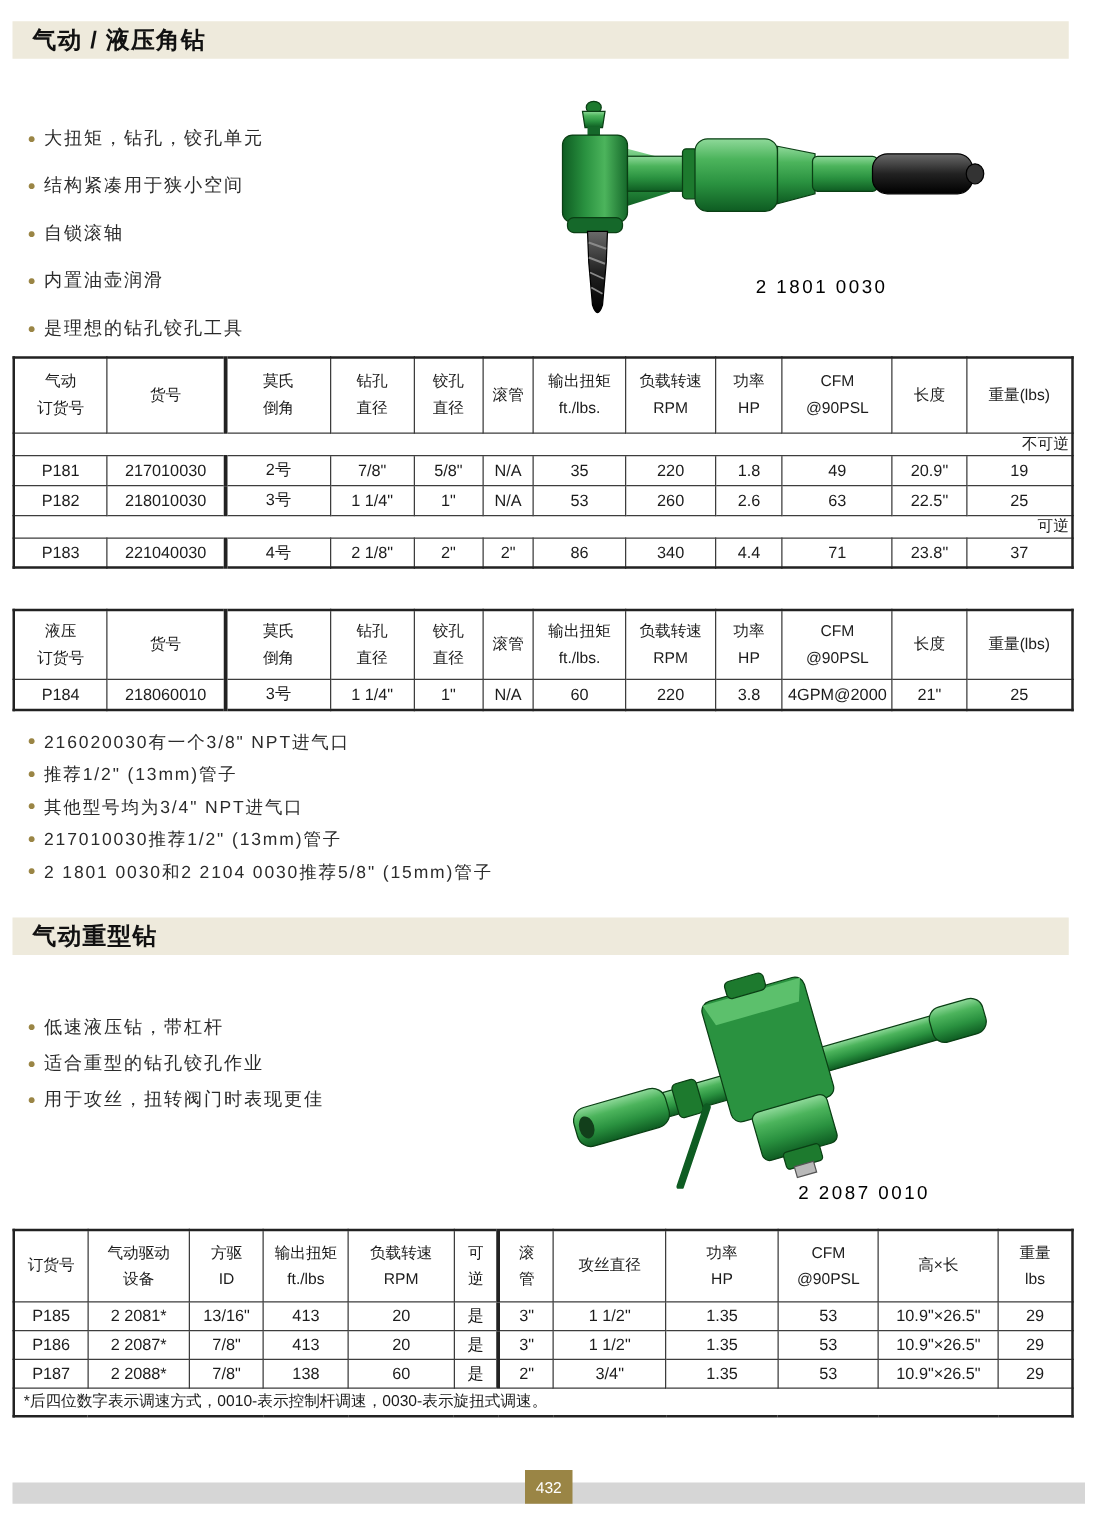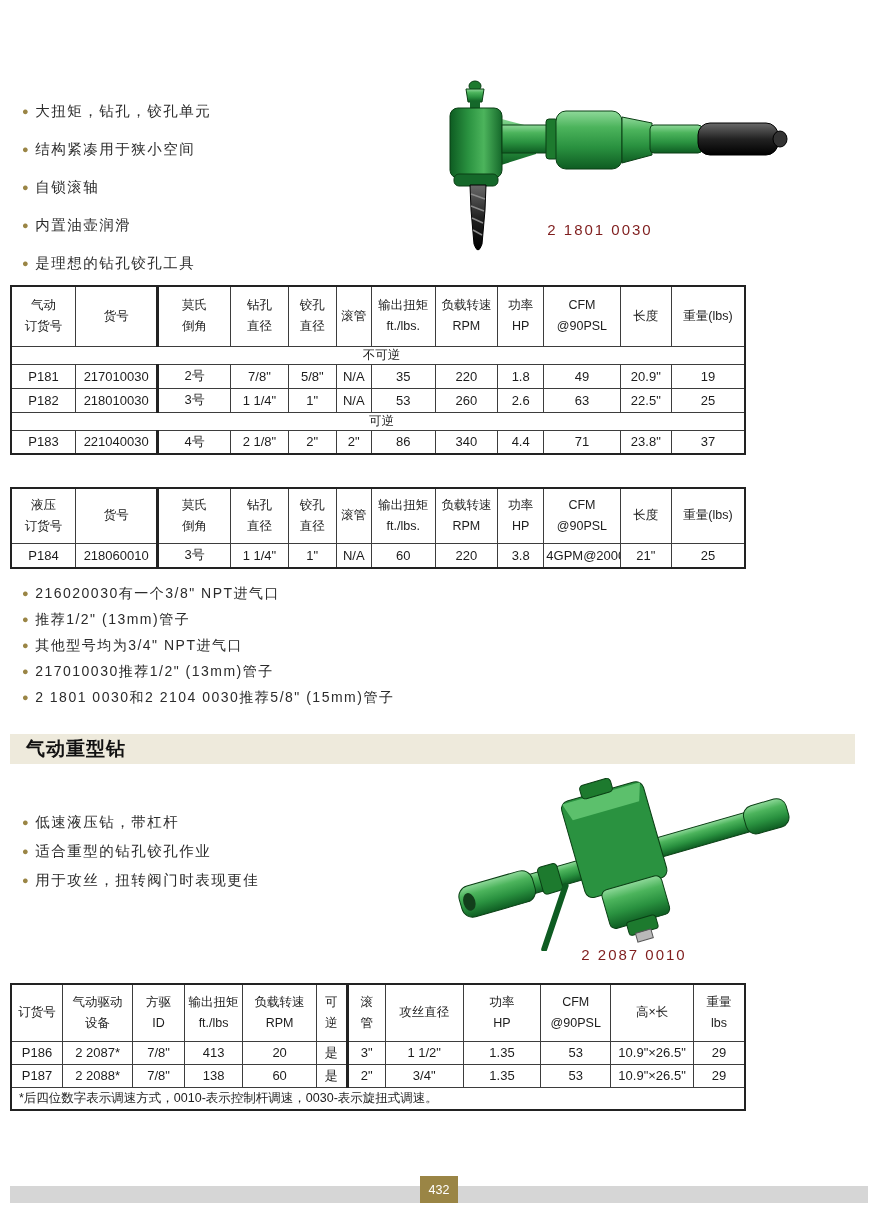--- a/index.html
+++ b/index.html
@@ -21,40 +21,40 @@
   ul.features { position:absolute; list-style:none; }
   ul.features li { display:flex; align-items:center; letter-spacing:1.5px; color:#2b2b2b; }
   ul.features .bullet { color:#9a8545; font-size:11px; margin-right:5px; line-height:1; }
   #features1 { left:22px; top:102px; font-size:14.5px; }
   #features1 li { margin-bottom:20px; line-height:18px; }
   #notes { left:22px; top:584px; font-size:14px; letter-spacing:1px; }
   #notes li { margin-bottom:8px; line-height:18px; }
   #features2 { left:22px; top:813px; font-size:14.5px; }
   #features2 li { margin-bottom:11px; line-height:18px; }
 
-  .caption { position:absolute; width:220px; text-align:center; font-size:15px; letter-spacing:2px; color:#7f1d1d; }
+  .caption { position:absolute; width:220px; text-align:right; font-size:15px; letter-spacing:2px; color:#000000; }
   #cap1 { left:490px; top:221px; }
   #cap2 { left:524px; top:946px; }
 
   .drill-svg { position:absolute; }
   #drill1 { left:438px; top:78px; }
   #drill2 { left:443px; top:766px; }
 
   table.spec-table {
-    position:absolute; left:10px; width:736px;
+    position:absolute; left:10px; width:849px;
     border-collapse:collapse; table-layout:fixed; background:#fff;
     border:2px solid #222;
   }
   .spec-table th, .spec-table td {
     border:1px solid #3d3d3d; text-align:center; font-weight:normal;
     padding:1px 2px; overflow:hidden; color:#1c1c1c;
   }
   .spec-table th { font-size:12.5px; line-height:1.7; white-space:pre-line; }
   .spec-table td { font-size:13px; height:24px; }
-  .spec-table .section-cell { text-align:center; padding-left:9px; font-size:12.5px; height:17px; line-height:15px; }
+  .spec-table .section-cell { text-align:right; padding-left:9px; font-size:12.5px; height:17px; line-height:15px; }
   .spec-table .footnote-cell { text-align:left; padding-left:7px; font-size:12.5px; height:21px; }
   .spec-table .thick-left { border-left:3px solid #222; }
   #table-air th { height:60px; }
   #table-air { top:285px; }
   #table-hyd th { height:55px; }
   #table-hyd { top:487px;padding-left:13px; }
   #table-hyd td { height:25px; }
   #table-heavy th { height:57px; }
   #table-heavy { top:983px; }
   #table-heavy td { height:23px; }
@@ -64,20 +64,23 @@
     position:absolute; left:420px; top:1176px; width:38px; height:27px;
     background:#9a8545; color:#fff; font-size:12.5px;
     display:flex; align-items:center; justify-content:center;
   }
 </style>
 </head>
 <body>
 
 <div class="page">
 
+  <div class="section-bar" id="bar1">
+    <span>气动 / 液压角钻</span>
+  </div>
 
   <ul class="features" id="features1">
       <li>
         <span class="bullet">●</span>
         <span>大扭矩，钻孔，铰孔单元</span>
       </li>
       <li>
         <span class="bullet">●</span>
         <span>结构紧凑用于狭小空间</span>
       </li>
@@ -378,20 +381,34 @@
 HP</th>
           <th>CFM
 @90PSL</th>
           <th>高×长</th>
           <th>重量
 lbs</th>
         </tr>
       </thead>
       <tbody>
         <tr>
+          <td>P185</td>
+          <td>2 2081*</td>
+          <td>13/16"</td>
+          <td>413</td>
+          <td>20</td>
+          <td>是</td>
+          <td class="thick-left">3"</td>
+          <td>1 1/2"</td>
+          <td>1.35</td>
+          <td>53</td>
+          <td>10.9"×26.5"</td>
+          <td>29</td>
+        </tr>
+        <tr>
           <td>P186</td>
           <td>2 2087*</td>
           <td>7/8"</td>
           <td>413</td>
           <td>20</td>
           <td>是</td>
           <td class="thick-left">3"</td>
           <td>1 1/2"</td>
           <td>1.35</td>
           <td>53</td>

